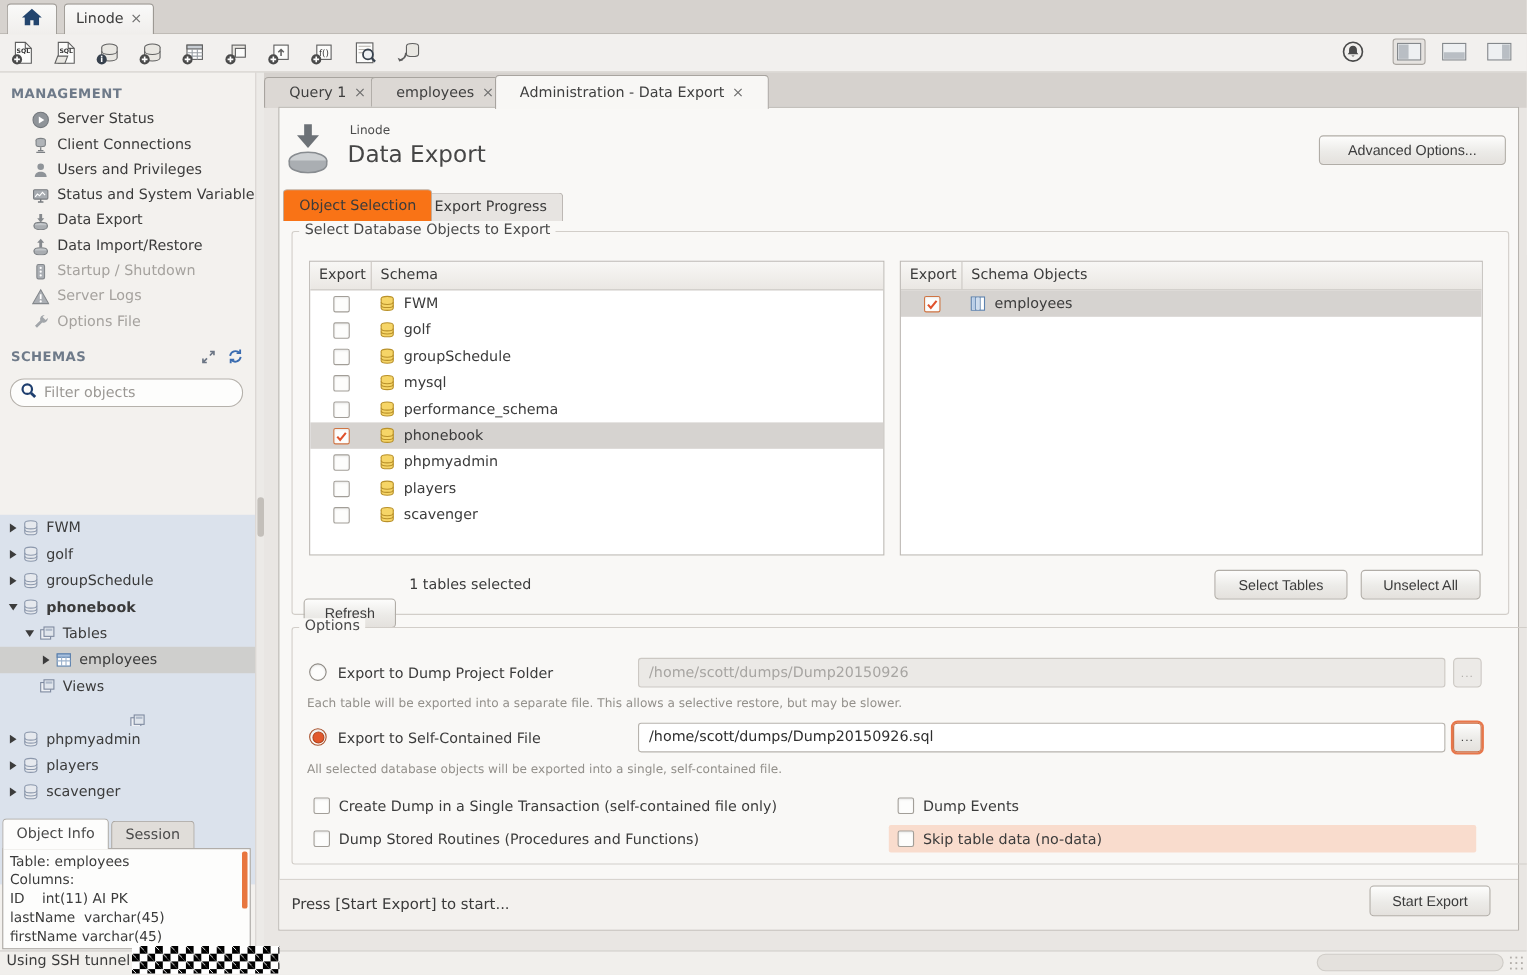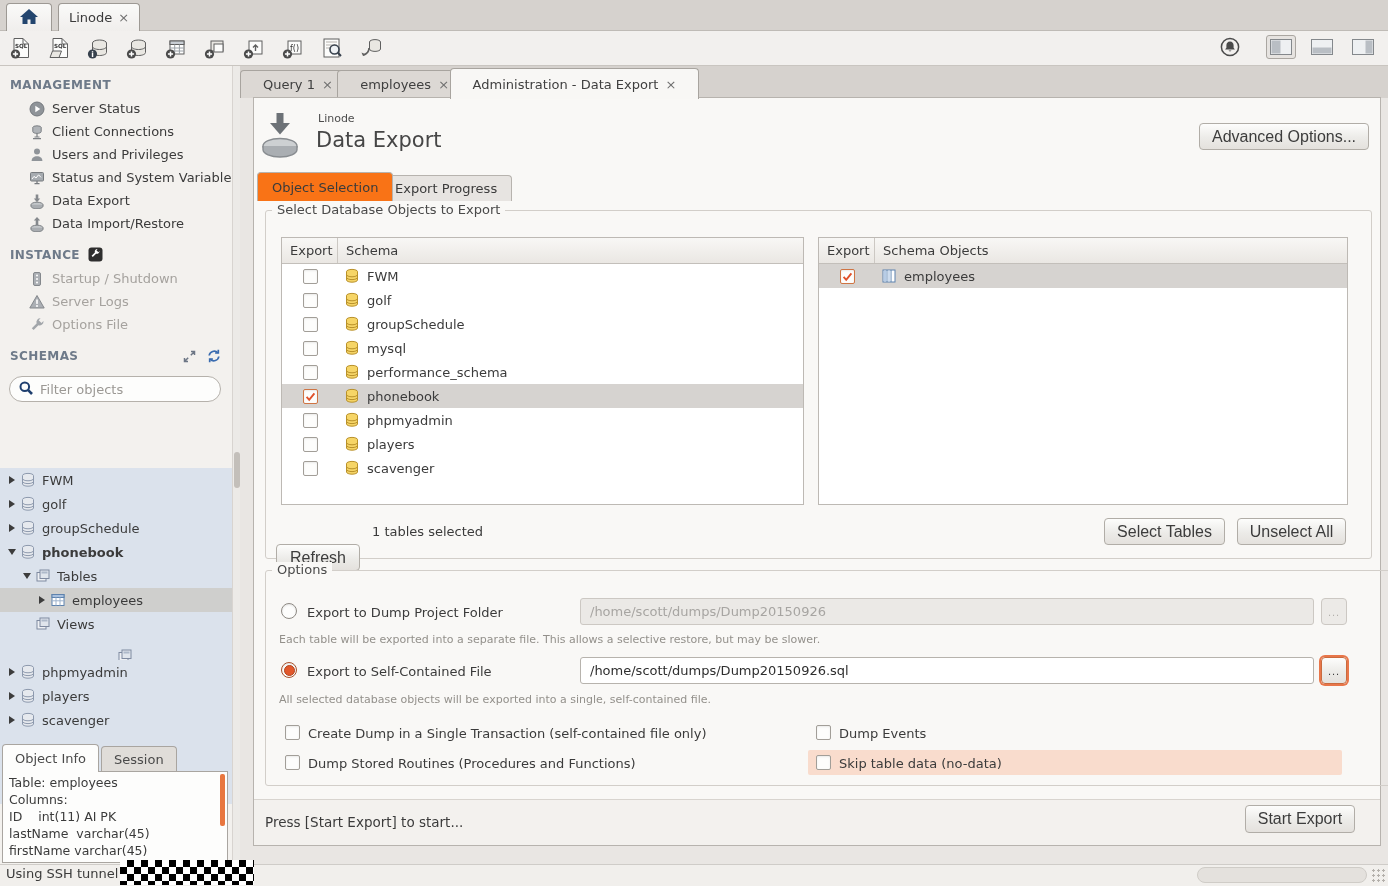--- a/index.html
+++ b/index.html
@@ -59,21 +59,21 @@
   .mtab.active { top:2px; height:31px; background:#f8f7f5; z-index:5; }
   .mtab .x { color:#6f6f6f; }
 
   #panel { position:absolute; left:253px; top:97px; width:1128px; height:749px; background:#f9f8f6; border:1px solid #b7b3ae; }
 
   #hdr-conn { position:absolute; left:318px; top:112px; font-size:11px; color:#4c4c4c; }
   #hdr-title { position:absolute; left:316px; top:128px; font-size:21px; color:#464646; }
   #adv-btn { position:absolute; left:1199px; top:123px; width:170px; height:27px; }
 
   .btn { display:inline-flex; align-items:center; justify-content:center; border:1px solid #b1ada7; border-radius:4px;
-         background:linear-gradient(#fdfdfc,#ecebe8 55%,#e4e1dd); color:#3c3c3c; font-size:16px; cursor:default; }
+         background:linear-gradient(#fdfdfc,#ecebe8 55%,#e4e1dd); color:#3c3c3c; font-size:13px; cursor:default; }
   .btn.dis { color:#b3b0ac; background:#eceae7; border-color:#ccc8c3; }
 
   .subtab { position:absolute; display:flex; align-items:center; padding:0 14px; border:1px solid #b7b3ae; border-bottom:none; border-radius:4px 4px 0 0; }
   #subtab-1 { left:257px; top:172px; height:29px; background:#f97316; z-index:3; }
   #subtab-2 { left:380px; top:175px; height:26px; background:#e7e4e1; }
 
   .groupbox { position:absolute; border:1px solid #d2cec9; border-radius:3px; }
   .glabel { position:absolute; top:-9px; left:6px; background:#f9f8f6; padding:0 5px; color:#4a4a4a; }
 
   .wtable { position:absolute; background:#fff; border:1px solid #bdb9b4; overflow:hidden; }
@@ -311,29 +311,20 @@
             <svg width="16" height="16" viewBox="0 0 16 16" xmlns="http://www.w3.org/2000/svg">
               <path d="M8 9V3.6" stroke="#85898d" stroke-width="2.6"></path>
               <path d="M4.8 4.6 8 1l3.2 3.6z" fill="#85898d"></path>
               <ellipse cx="8" cy="11.8" rx="6" ry="2.6" fill="#c3c7ca" stroke="#7c8084"></ellipse>
               <path d="M2 11.8v1.4c0 1.4 2.7 2.6 6 2.6s6-1.2 6-2.6v-1.4" fill="#a9adb1" stroke="#7c8084"></path>
             </svg>
           </span>
           <span>Data Import/Restore</span>
         </div>
       </div>
-    <div class="sechead">
-      <span>INSTANCE</span>
-      <span style="margin-left:8px;display:flex;">
-          <svg width="15" height="15" viewBox="0 0 15 15" xmlns="http://www.w3.org/2000/svg">
-            <rect x="0.5" y="0.5" width="14" height="14" rx="3" fill="#2e2e2e"></rect>
-            <path d="M11.5 4a2.6 2.6 0 0 1-3.4 2.7L4.8 10 3.6 8.8l3.3-3.3A2.6 2.6 0 0 1 9.6 2.1L8.4 3.3l2 2z" fill="#fff"></path>
-          </svg>
-        </span>
-    </div>
     <div id="inst-items">
         <div class="srow dis">
           <span class="ic">
             <svg width="16" height="16" viewBox="0 0 16 16" xmlns="http://www.w3.org/2000/svg">
               <rect x="4.5" y="1.5" width="7" height="13" rx="1.5" fill="#abafb4" stroke="#84888c"></rect>
               <circle cx="8" cy="4.6" r="1" fill="#fff"></circle>
               <circle cx="8" cy="8" r="1" fill="#fff"></circle>
               <circle cx="8" cy="11.4" r="1" fill="#fff"></circle>
             </svg>
           </span>

